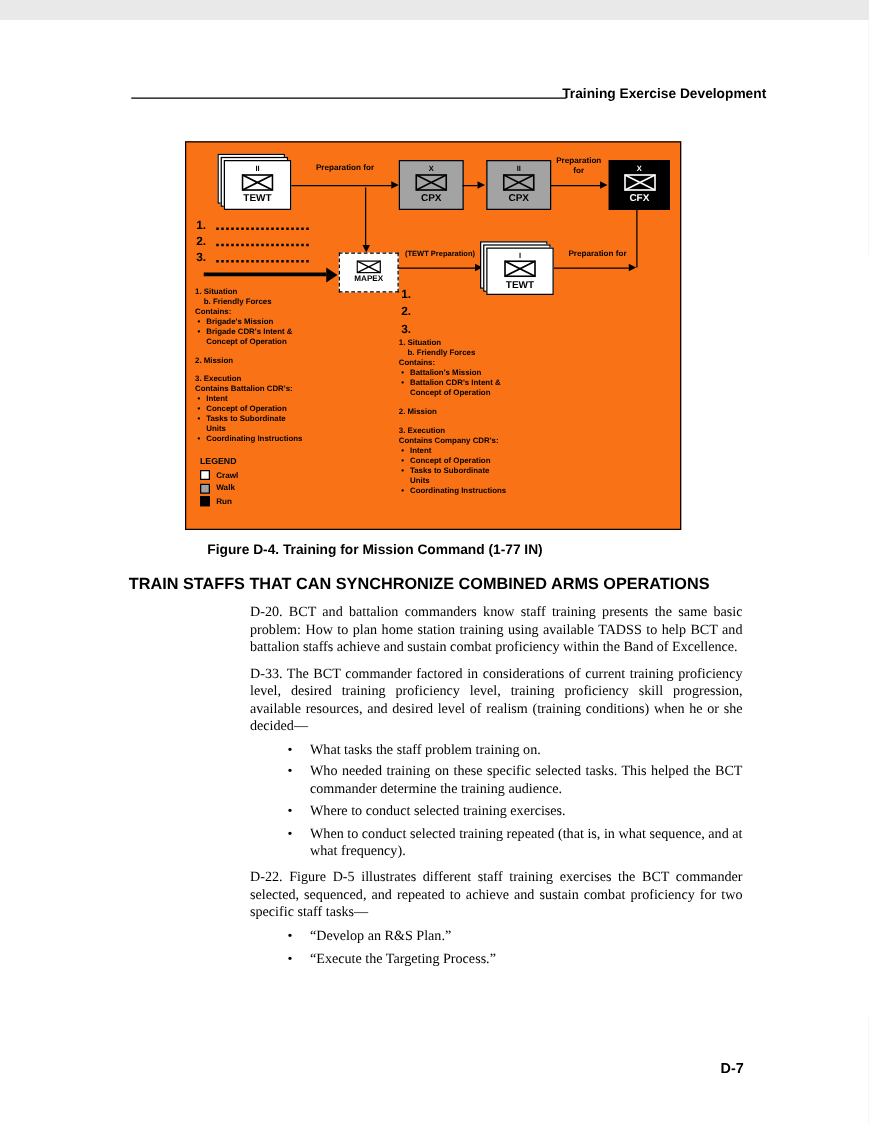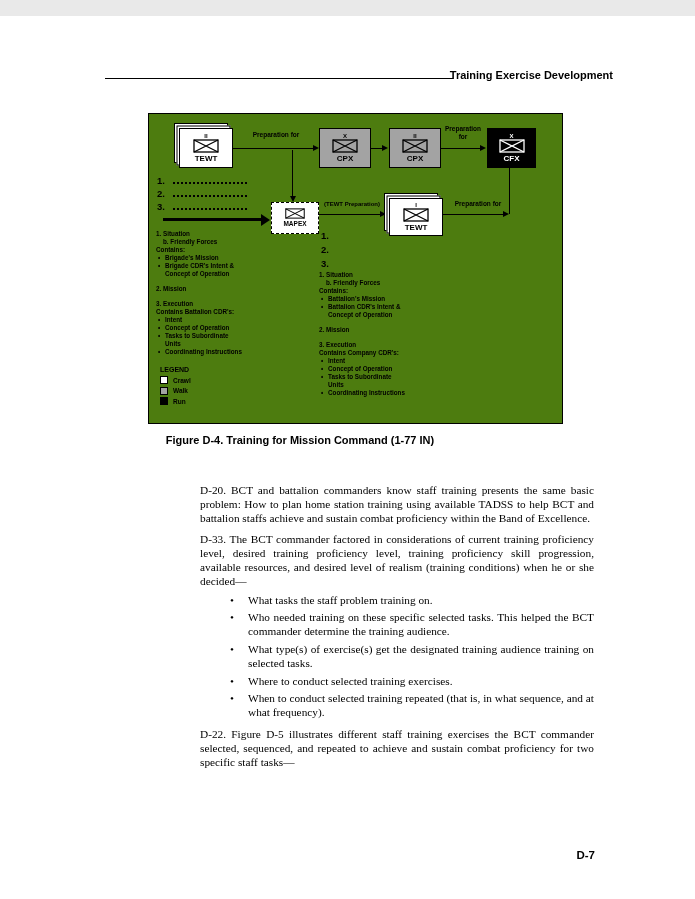--- a/index.html
+++ b/index.html
@@ -6,21 +6,21 @@
   .page {
     position:relative; width:695px; height:899px; background:#ffffff;
     margin:16px auto; overflow:hidden; font-family:"Liberation Sans", sans-serif; color:#000;
   }
 
   
   .header-line { position:absolute; left:105px; top:62px; width:348px; border-top:1.5px solid #000; }
   .header-title { position:absolute; right:82px; top:53px; font-weight:bold; font-size:11px; white-space:nowrap; }
 
   
-  .figure-box { position:absolute; left:148px; top:97px; width:395px; height:309px; border:1.6px solid #000; background:#4d7c0f;padding-left:18px; }
+  .figure-box { position:absolute; left:148px; top:97px; width:395px; height:309px; border:1.6px solid #000; background:#f97316; }
 
   .unit { border:1.3px solid #000; background:#fff; display:flex; flex-direction:column; align-items:center; justify-content:center; }
   .unit.abs { position:absolute; }
   .unit .ech { font-size:6px; font-weight:bold; line-height:6px; }
   .unit .ulabel { font-size:8px; font-weight:bold; line-height:9px; margin-top:1px; }
   .unit.gray { background:#a3a3a3; }
   .unit.black { background:#000; color:#fff; }
   .sym { width:26px; height:14px; display:block; }
   .sym rect, .sym path { fill:none; stroke:currentColor; stroke-width:1.3; }
   .sym.small { width:20px; height:11px; }
@@ -219,29 +219,33 @@
       <div class="bullet">Intent</div>
       <div class="bullet">Concept of Operation</div>
       <div class="bullet">Tasks to Subordinate</div>
       <div class="ind2">Units</div>
       <div class="bullet">Coordinating Instructions</div>
     </div>
   </div>
 
   <div class="fig-caption">Figure D-4. Training for Mission Command (1-77 IN)</div>
 
+  <div class="section-heading">TRAIN STAFFS THAT CAN SYNCHRONIZE COMBINED ARMS OPERATIONS</div>
 
   <div class="body-text">
     <div class="para">D-20. BCT and battalion commanders know staff training presents the same basic problem:  How to plan home station training using available TADSS to help BCT and battalion staffs achieve and sustain combat proficiency within the Band of Excellence.</div>
     <div class="para" style="margin-bottom:0;">D-33. The BCT commander factored in considerations of current training proficiency level, desired training proficiency level, training proficiency skill progression, available resources, and desired level of realism (training conditions) when he or she decided—</div>
     <div class="bullets">
       <div class="bullet-item">What tasks the staff problem training on.</div>
       <div class="bullet-item">Who needed training on these specific selected tasks. This helped the BCT commander determine the training audience.</div>
-      <div class="bullet-item">What type(s) of exercise(s) get the designated training audience training on selected tasks.</div>
       <div class="bullet-item">Where to conduct selected training exercises.</div>
       <div class="bullet-item">When to conduct selected training repeated (that is, in what sequence, and at what frequency).</div>
     </div>
     <div class="para" style="margin-bottom:0;">D-22. Figure D-5 illustrates different staff training exercises the BCT commander selected, sequenced, and repeated to achieve and sustain combat proficiency for two specific staff tasks—</div>
+    <div class="bullets">
+      <div class="bullet-item">“Develop an R&amp;S Plan.”</div>
+      <div class="bullet-item">“Execute the Targeting Process.”</div>
+    </div>
   </div>
 
   <div class="page-number">D-7</div>
 
 </div>
 
 </body></html>

